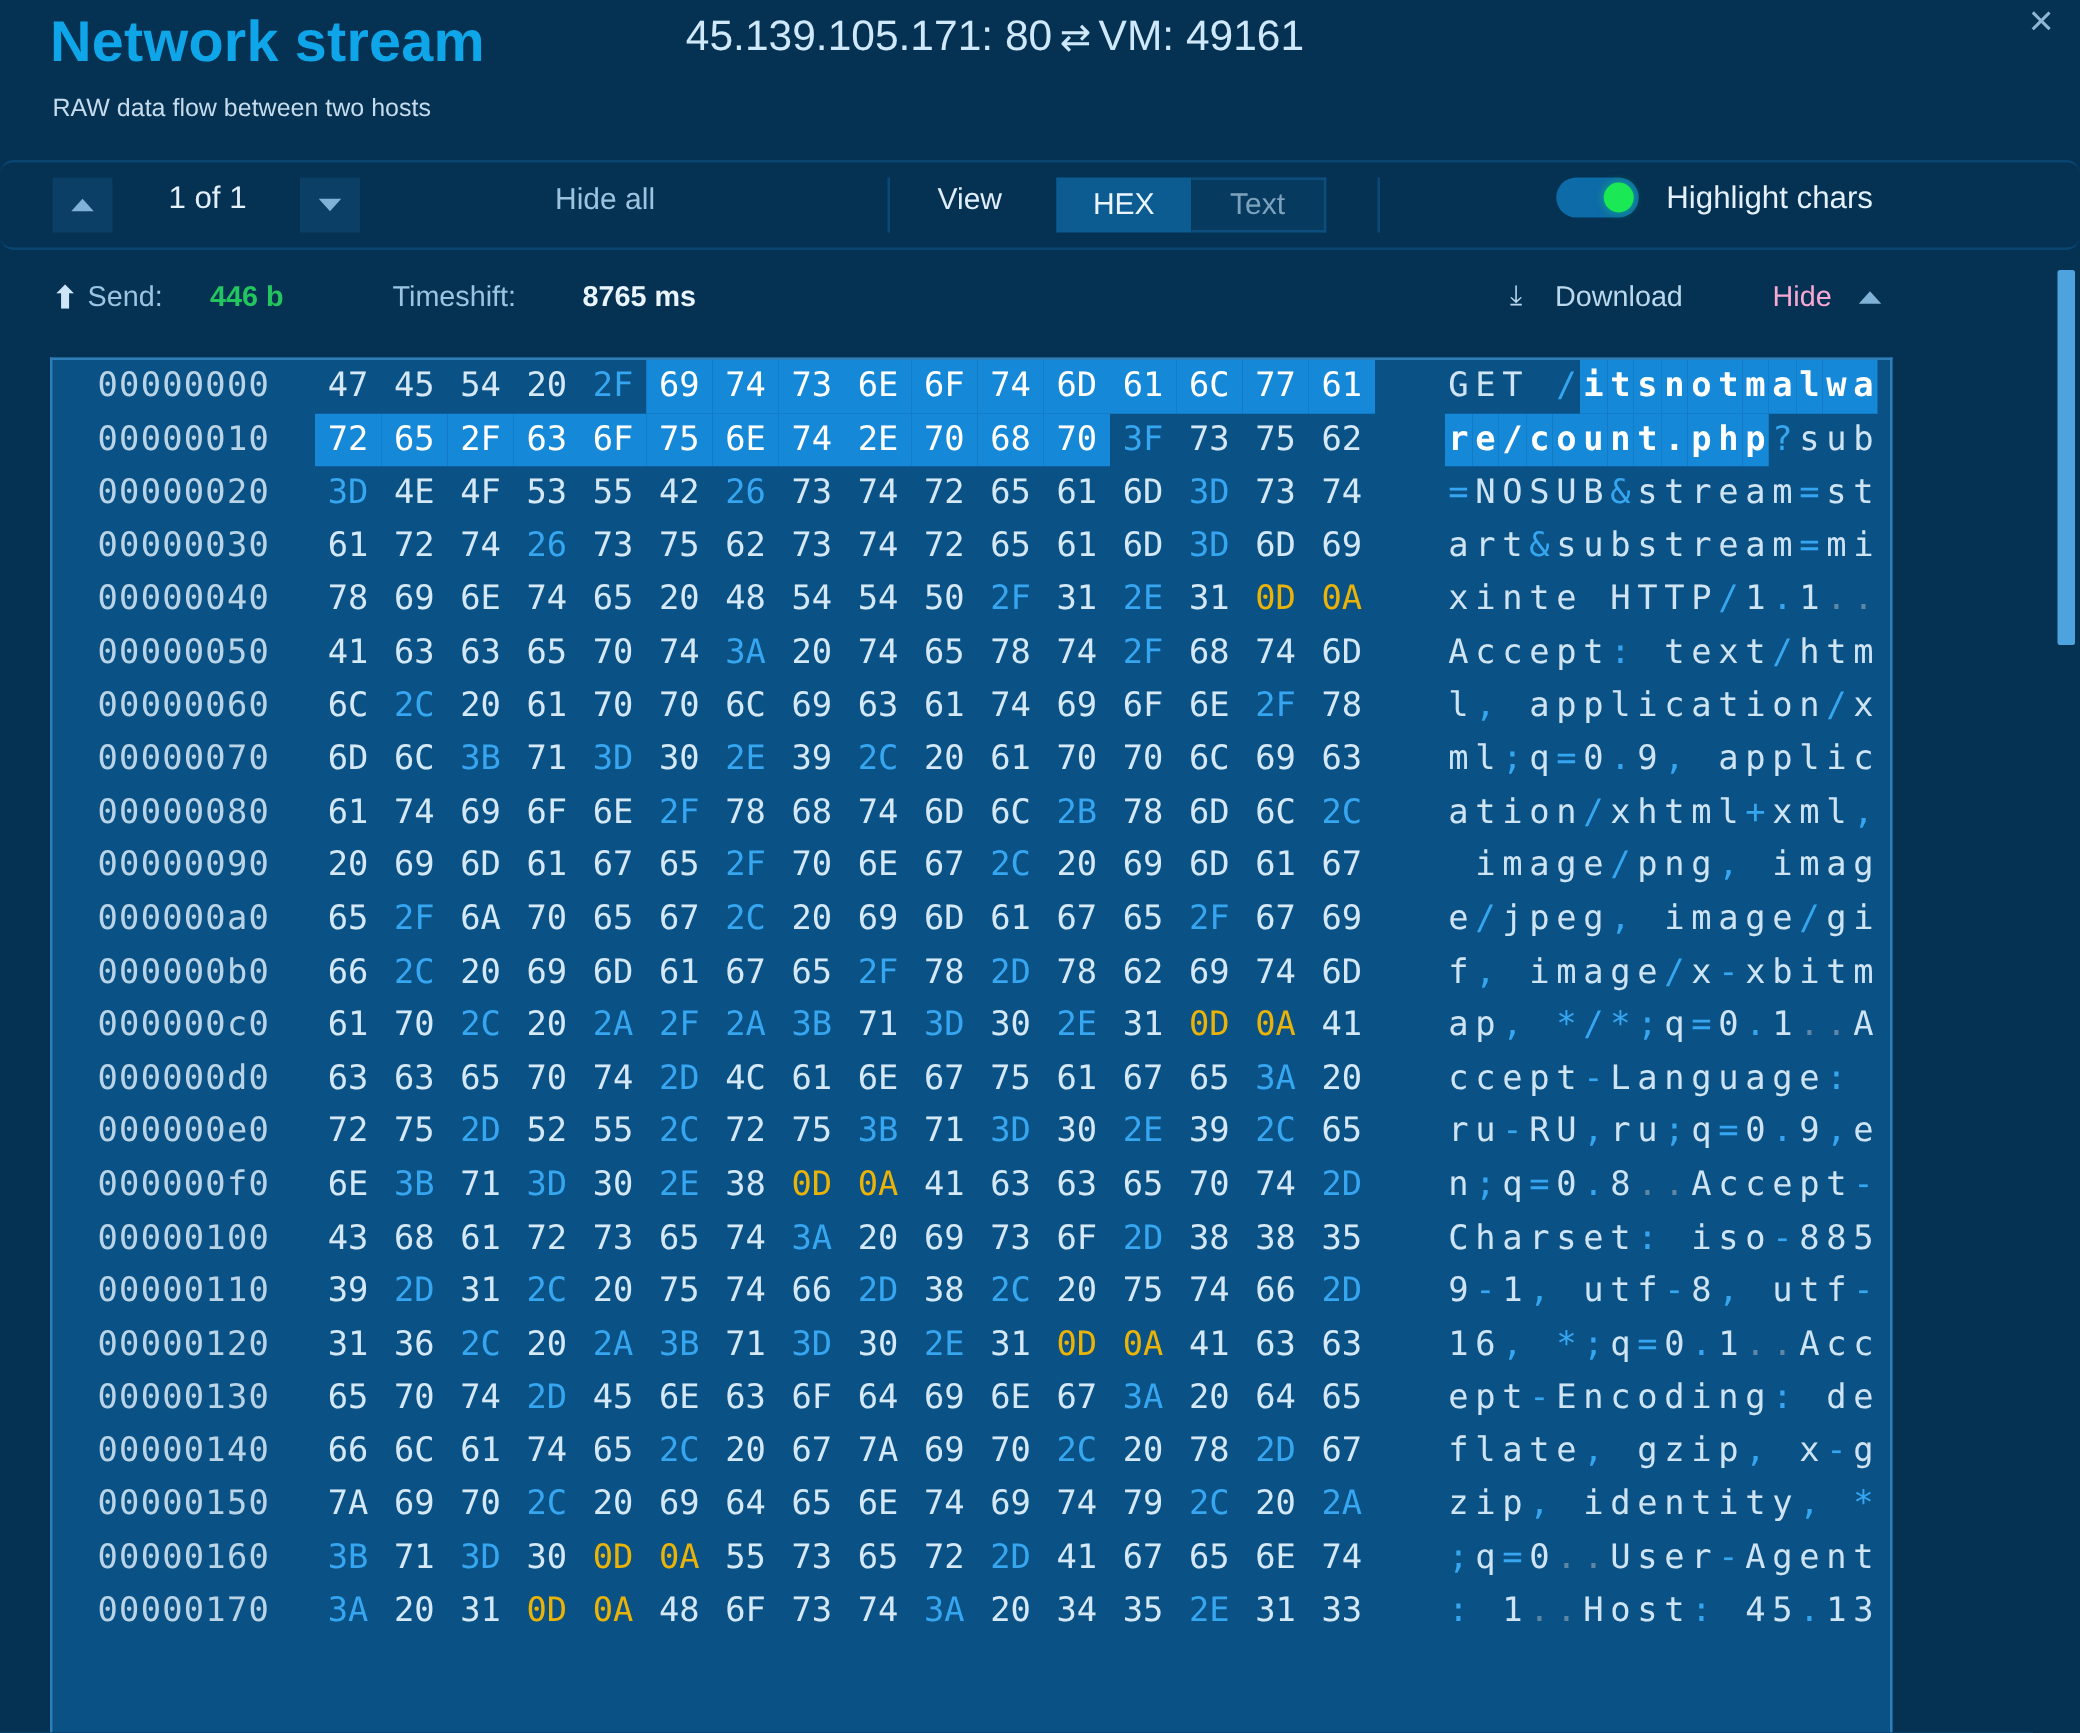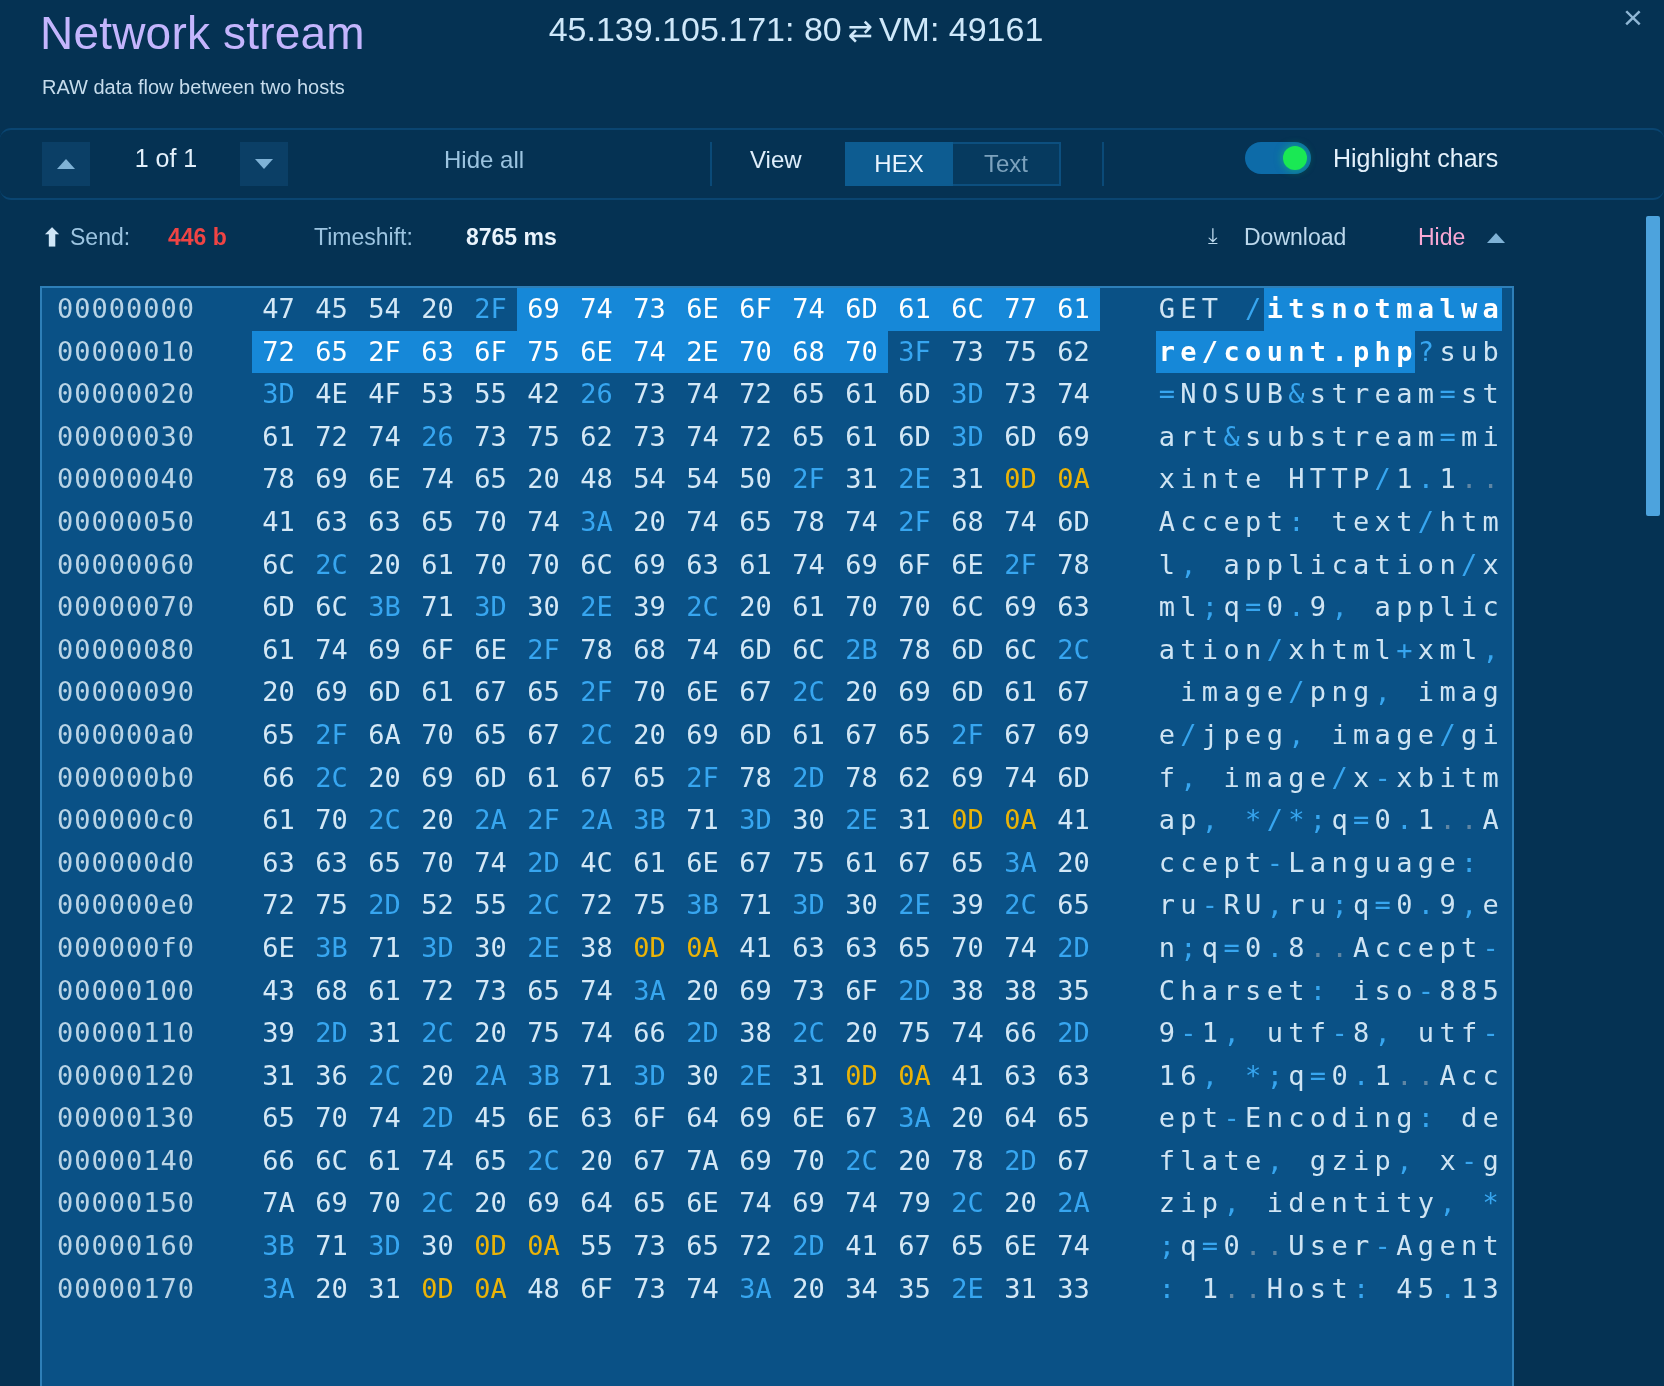--- a/index.html
+++ b/index.html
@@ -9,21 +9,21 @@
     font-family:"Liberation Sans",sans-serif;
     color:#e8f2fa;
     -webkit-font-smoothing:antialiased;
   }
   #app{position:relative;width:1664px;height:1386px;overflow:hidden;}
 
   
   .header{position:relative;height:128px;background:#053253;}
   .title{
     position:absolute;left:40px;top:6px;
-    font-size:46px;font-weight:400;color:#c4b5fd;letter-spacing:.2px;
+    font-size:46px;font-weight:700;color:#0ea5e9;letter-spacing:.2px;
   }
   .subtitle{
     position:absolute;left:42px;top:76px;
     font-size:20px;color:#c6dcec;font-weight:400;
   }
   .conn{
     position:absolute;left:0;right:0;top:10px;
     text-align:center;font-size:34px;color:#cfe8fa;font-weight:400;
     padding-right:120px;box-sizing:border-box;padding-left:48px;
   }
@@ -77,21 +77,21 @@
     background:#1ae854;box-shadow:0 0 8px #1ae85488;
   }
   .toggle-lbl{margin-left:22px;font-size:25px;color:#e4f1fb;white-space:nowrap;}
 
   
   .infobar{position:relative;height:72px;background:#053253;}
   .send-icon{
     position:absolute;left:42px;top:24px;font-size:24px;color:#cfe6f7;font-weight:bold;
   }
   .send-lbl{position:absolute;left:70px;top:24px;font-size:23px;color:#9cc4e0;}
-  .send-val{position:absolute;left:168px;top:24px;font-size:23px;color:#ef4444;font-weight:bold;}
+  .send-val{position:absolute;left:168px;top:24px;font-size:23px;color:#22c55e;font-weight:bold;}
   .ts-lbl{position:absolute;left:314px;top:24px;font-size:23px;color:#9cc4e0;}
   .ts-val{position:absolute;left:466px;top:24px;font-size:23px;color:#eaf4fd;font-weight:bold;}
   .dl-icon{position:absolute;left:1208px;top:23px;font-size:22px;color:#bcd8ec;}
   .dl-txt{position:absolute;left:1244px;top:24px;font-size:23px;color:#bcd8ec;cursor:pointer;}
   .hide-txt{position:absolute;left:1418px;top:24px;font-size:23px;color:#f9a8d4;cursor:pointer;}
   .hide-tri{
     position:absolute;left:1487px;top:33px;width:0;height:0;
     border-left:9px solid transparent;border-right:9px solid transparent;
     border-bottom:10px solid #7fb2d6;
   }
@@ -100,21 +100,21 @@
   .hexpanel{
     position:absolute;left:40px;top:286px;width:1470px;bottom:0;
     background:#0a5186;border:2px solid #2e7fb8;border-bottom:none;
     overflow:hidden;
   }
   .hexrow{
     position:relative;height:42.6px;line-height:42.6px;white-space:nowrap;
     font-family:"DejaVu Sans Mono","Liberation Mono",monospace;font-size:27px;
   }
   .offset{
-    display:inline-block;width:210px;padding-left:15px;box-sizing:border-box;
+    display:inline-block;width:210px;padding-left:36px;box-sizing:border-box;
     color:#b9d4e6;letter-spacing:1px;
   }
   .bytes{display:inline-block;vertical-align:top;}
   .b{
     display:inline-block;width:53px;text-align:center;color:#d4e8f6;
   }
   .b.sp{color:#37a6f0;}        
   .b.ctl{color:#eab308;}       
   .b.hl{background:#1688d8;color:#ffffff;}
   .ascii{

